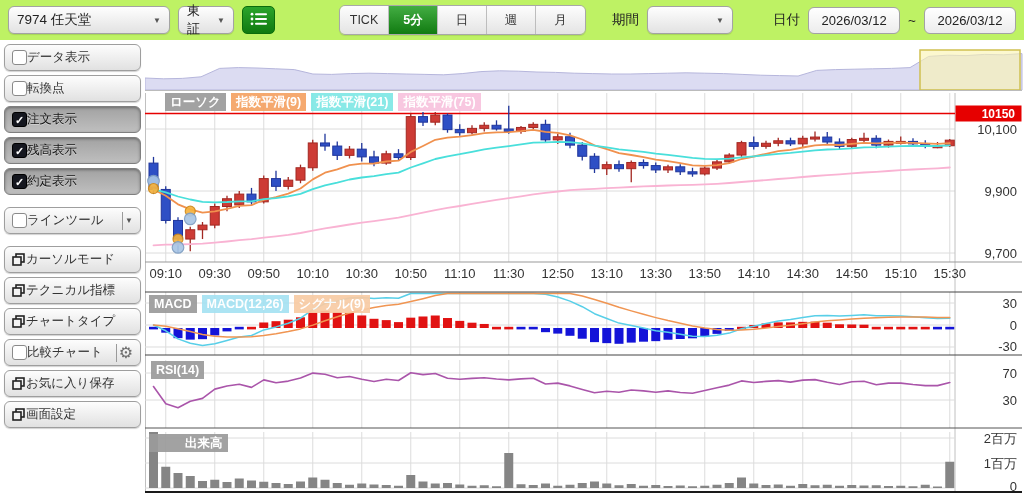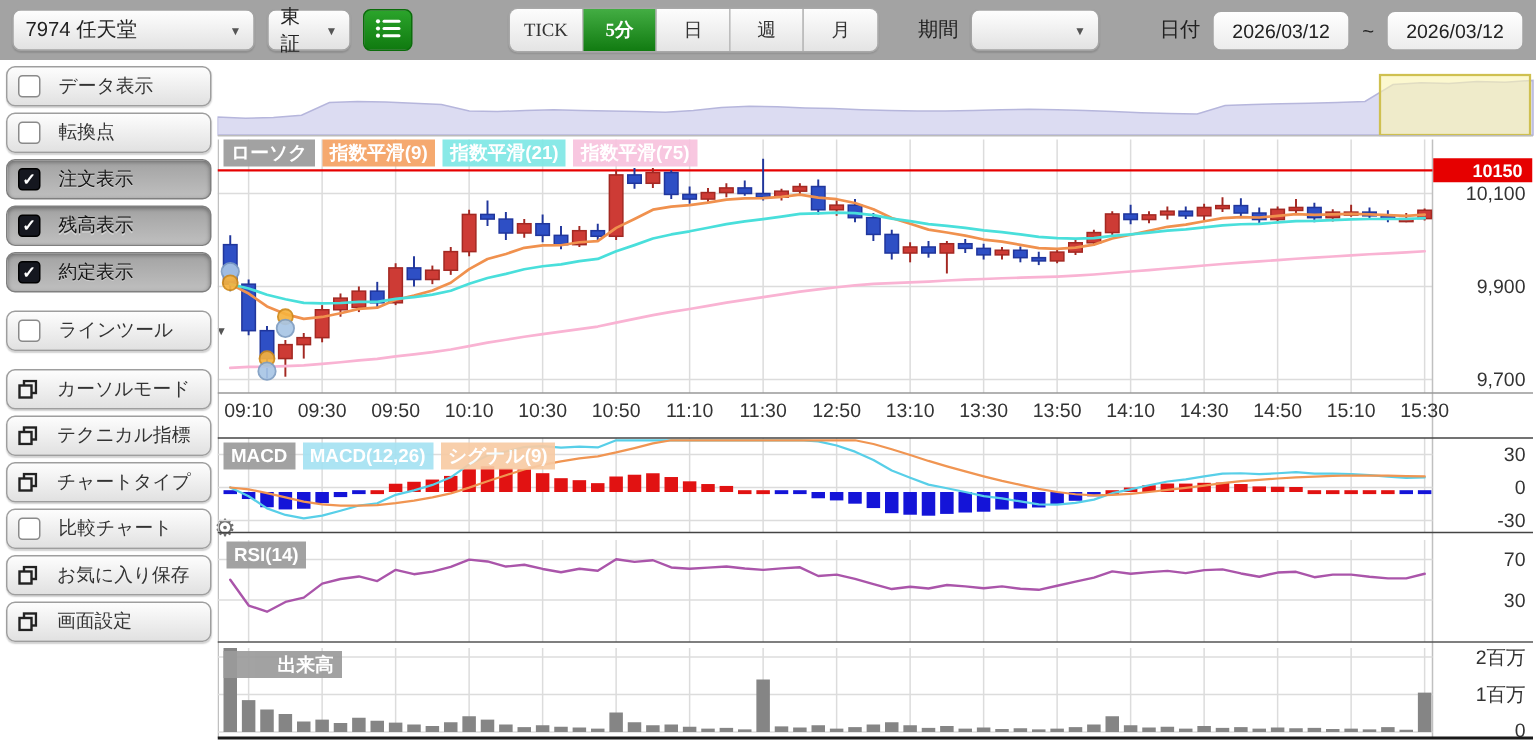--- a/index.html
+++ b/index.html
@@ -1,51 +1,51 @@
 <!DOCTYPE html>
 <html><head>
 <meta charset="utf-8">
 <style>
   *{box-sizing:border-box;margin:0;padding:0}
   body{width:1024px;height:498px;background:#fff;font-family:"Liberation Sans",sans-serif;position:relative;overflow:hidden;font-size:13px;color:#222}
   
-  .toolbar{position:absolute;left:0;top:0;width:1024px;height:40px;display:flex;align-items:center;padding:0 8px;gap:8px;background:#a3a3a3}
+  .toolbar{position:absolute;left:0;top:0;width:1024px;height:40px;display:flex;align-items:center;padding:0 8px;gap:8px;background:#bef264}
   .dd{height:28px;border:1px solid #a3a3a3;border-radius:6px;background:linear-gradient(#fefefe,#e2e2e2);display:flex;align-items:center;justify-content:space-between;padding:0 8px;box-shadow:0 1px 1px rgba(0,0,0,.12);cursor:pointer}
   .dd .arr{font-size:8px;color:#555;margin-left:6px}
   .dd.stock{width:162px;font-size:13.5px}
   .dd.market{width:56px}
   .dd.period{width:86px}
   .list-btn{width:33px;height:28px;border:1px solid #0b6c0b;border-radius:5px;background:linear-gradient(#2ba42b,#107a10);display:flex;align-items:center;justify-content:center;cursor:pointer}
   .seg{display:flex;height:30px;border:1px solid #a8a8a8;border-radius:6px;overflow:hidden;margin-left:56px;box-shadow:0 1px 1px rgba(0,0,0,.1)}
-  .seg button{width:49px;border:none;border-right:1px solid #bdbdbd;background:linear-gradient(#fdfdfd,#e4e4e4);font-size:12.5px;color:#333;cursor:pointer;font-family:Liberation Serif, serif}
+  .seg button{width:49px;border:none;border-right:1px solid #bdbdbd;background:linear-gradient(#fdfdfd,#e4e4e4);font-size:12.5px;color:#333;cursor:pointer;font-family:Liberation Sans, sans-serif}
   .seg button:last-child{border-right:none}
   .seg button.active{background:linear-gradient(#43ad43,#117b11);color:#fff;font-weight:bold}
   .tlabel{font-size:13.5px;color:#222}
   .ml20{margin-left:18px}
   .push{margin-left:auto}
   .datebox{width:92px;height:27px;border:1px solid #a3a3a3;border-radius:6px;background:linear-gradient(#fff,#ececec);display:flex;align-items:center;justify-content:center;font-size:13px;cursor:pointer}
   
   .sidebar{position:absolute;left:0;top:40px;width:145px;height:458px;padding:4px 4px 0 4px;display:flex;flex-direction:column;gap:4px;background:#fff}
-  .sbtn{height:27px;flex:none;border:1px solid #9e9e9e;border-radius:6px;background:linear-gradient(#fdfdfd,#e1e1e1);display:flex;align-items:center;padding:11px 7px;gap:12px;box-shadow:0 1px 1px rgba(0,0,0,.18);cursor:pointer}
+  .sbtn{height:27px;flex:none;border:1px solid #9e9e9e;border-radius:6px;background:linear-gradient(#fdfdfd,#e1e1e1);display:flex;align-items:center;padding:11px 7px;gap:0;box-shadow:0 1px 1px rgba(0,0,0,.18);cursor:pointer}
   .sbtn .sl{font-size:12.5px;color:#333;white-space:nowrap;flex:1}
   .sbtn.checked{background:linear-gradient(#a2a2a2,#bfbfbf);border-color:#7f7f7f;box-shadow:inset 0 1px 3px rgba(0,0,0,.35)}
   .sbtn.checked .sl{color:#151515;text-shadow:0 1px 0 rgba(255,255,255,.4)}
   .cb{width:15px;height:15px;flex:none;border:1px solid #8a8a8a;border-radius:3px;background:#fff}
   .sbtn.checked .cb{background:#15171f;border-color:#000;color:#fff;font-size:11px;line-height:14px;text-align:center;font-weight:bold}
   .sbtn.checked .cb::after{content:"✓"}
   .wicon{width:14px;height:14px;flex:none;display:flex;align-items:center}
   .sep{width:1px;height:18px;background:#9a9a9a;margin:0 2px}
   .dd-arr{font-size:8px;color:#555}
   .gear{font-size:16px;color:#6e6e6e;line-height:14px}
   .group-gap{margin-top:8px}
   
   #chart{position:absolute;left:145px;top:40px;width:879px;height:458px}
   .legend{position:absolute;display:flex;gap:5px;pointer-events:none}
   .badge{display:inline-block;padding:0 5px;height:18px;line-height:18px;font-size:12.5px;font-weight:bold;color:#fff;opacity:.92;white-space:nowrap}
-  .legend-main{left:4px;top:53px}
+  .legend-main{left:20px;top:53px}
   .legend-macd{left:4px;top:255px}
   .legend-rsi{left:6px;top:321px}
   .legend-vol{left:4px;top:394px}
 </style>
 </head>
 <body>
 
 <div class="toolbar">
   <div class="dd stock">
     <span>7974 任天堂</span>

